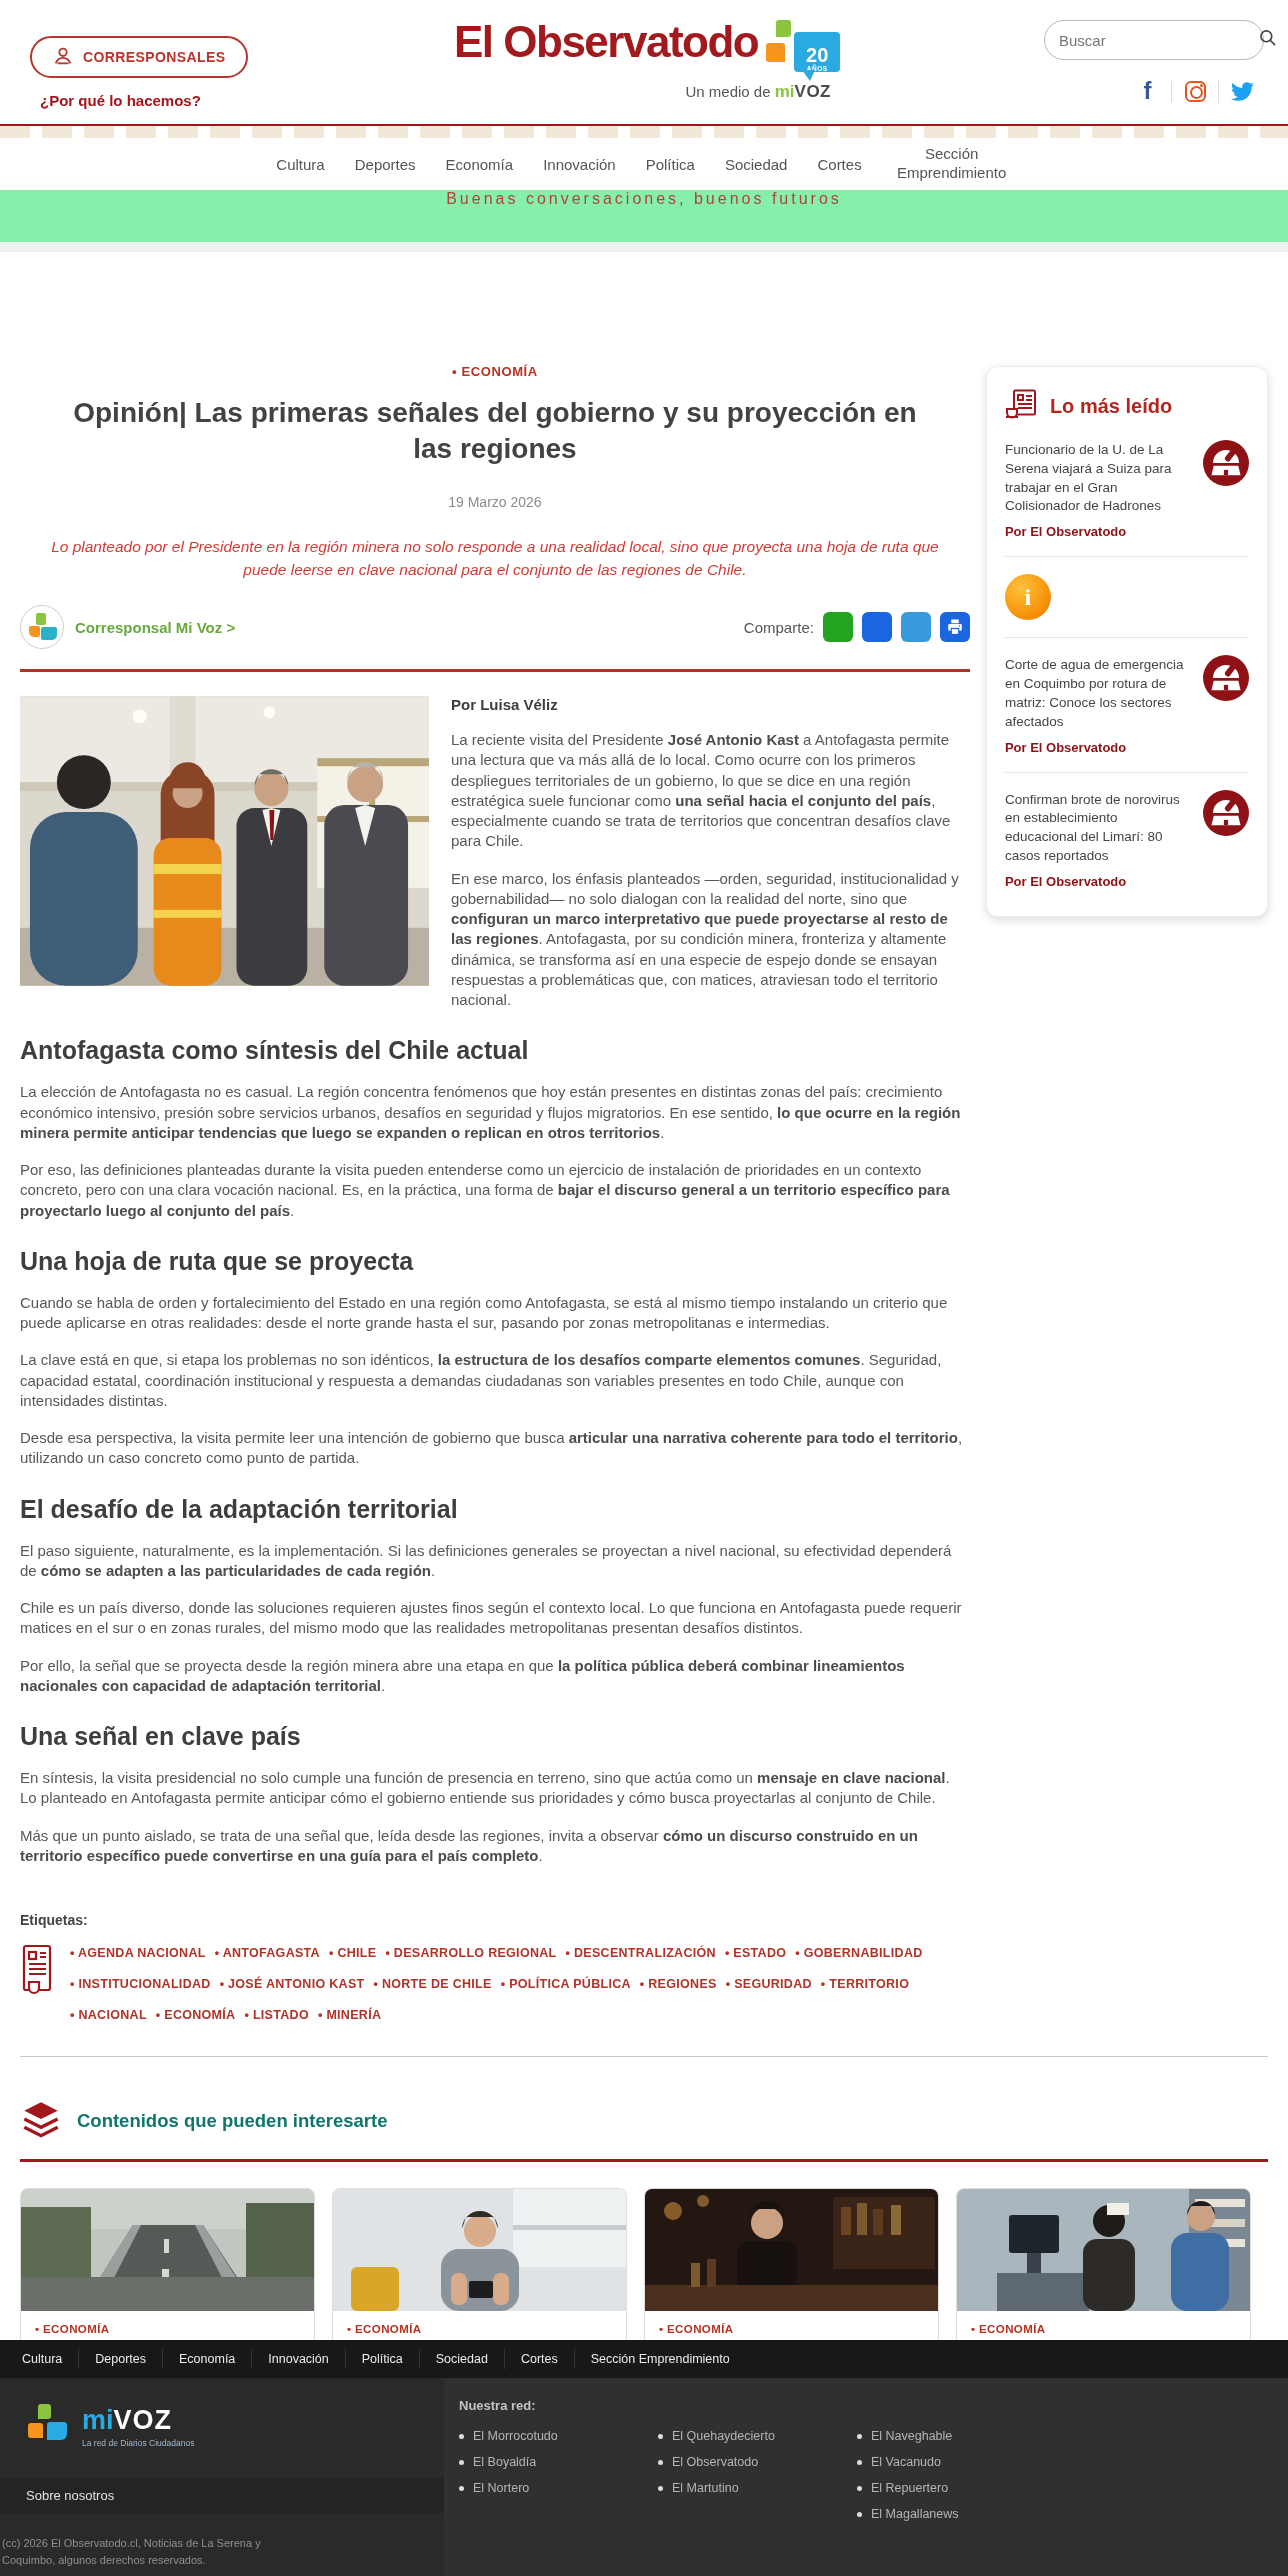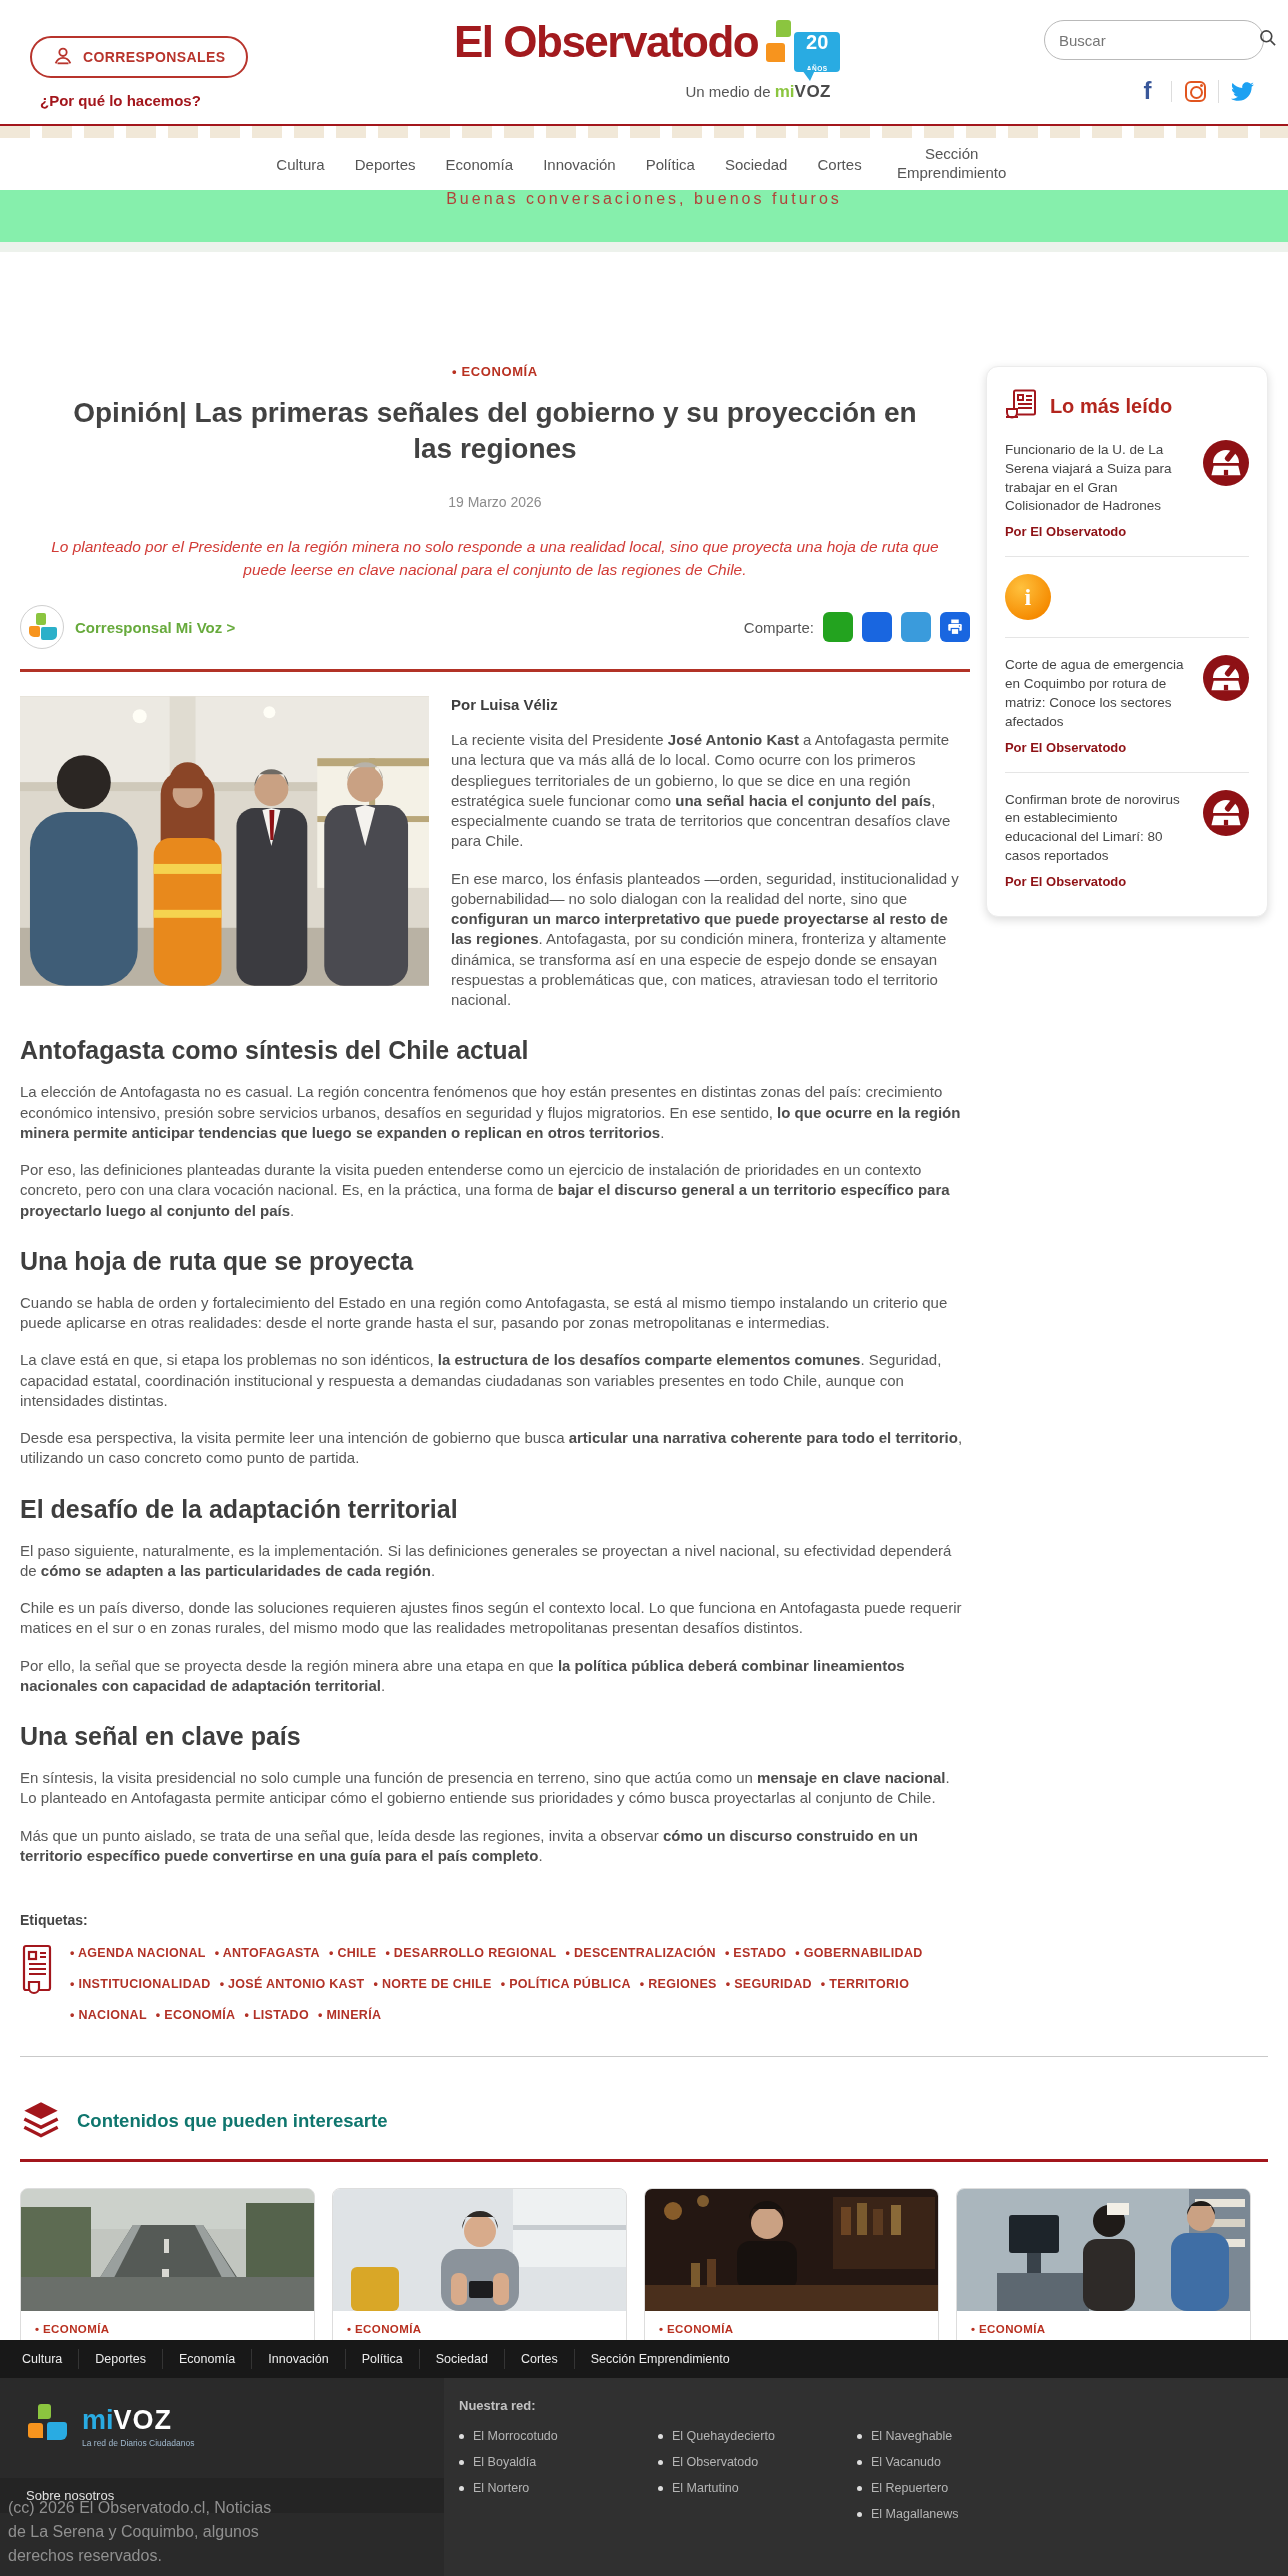--- a/index.html
+++ b/index.html
@@ -19,21 +19,21 @@
     color: #b8342c; font-size: 14px; font-weight: bold; letter-spacing: 0.4px;
   }
   .why-link { position: absolute; left: 40px; top: 92px; color: #a3161c; font-size: 15px; font-weight: bold; }
   .logo { position: absolute; left: 454px; top: 20px; width: 469px; }
   .logo-row { display: flex; align-items: flex-start; }
   .logo-text { font-size: 44px; font-weight: bold; color: #a21a1e; letter-spacing: -1.5px; line-height: 1; }
   .bubbles { position: relative; width: 105px; height: 62px; margin-left: 8px; }
   .bub-g { position: absolute; left: 10px; top: 0; width: 15px; height: 17px; background: #8bc53f; border-radius: 3px 3px 3px 0; }
   .bub-o { position: absolute; left: 0; top: 23px; width: 19px; height: 19px; background: #f7941e; border-radius: 3px 3px 0 3px; }
   .badge20 { position: absolute; left: 28px; top: 12px; width: 46px; height: 40px; background: #29abe2; border-radius: 4px;
-    display: flex; flex-direction: column; align-items: center; justify-content: space-between; color: #fff; }
+    display: flex; flex-direction: column; align-items: center; justify-content: flex-end; color: #fff; }
   .badge20 .n { font-size: 20px; font-weight: bold; line-height: 1; }
   .badge20 .s { font-size: 6.5px; font-weight: bold; letter-spacing: 0.5px; }
   .badge-tail { position: absolute; left: 36px; top: 50px; width: 0; height: 0;
     border-left: 8px solid transparent; border-right: 5px solid transparent; border-top: 11px solid #29abe2; }
   .tagline { text-align: right; padding-right: 92px; margin-top: 0; font-size: 15px; color: #555; }
   .tg-mi { font-weight: bold; color: #8bc53f; font-size: 17px; }
   .tg-voz { font-weight: bold; color: #4a4a4a; font-size: 17px; letter-spacing: 0.5px; }
   .search-box {
     position: absolute; left: 1044px; top: 20px; width: 220px; height: 40px;
     border: 1px solid #b9b9b9; border-radius: 20px; background: #fff;
@@ -142,21 +142,21 @@
   .fleft { position: absolute; left: 0; top: 0; width: 444px; height: 198px; background: #2a2a2a; }
   .flogo { position: absolute; left: 26px; top: 26px; display: flex; align-items: center; gap: 10px; }
   .fbub { position: relative; width: 46px; height: 44px; }
   .fbub .b1 { position: absolute; left: 12px; top: 0; width: 13px; height: 15px; background: #8bc53f; border-radius: 3px 3px 3px 0; }
   .fbub .b2 { position: absolute; left: 2px; top: 19px; width: 15px; height: 15px; background: #f7941e; border-radius: 3px 3px 0 3px; }
   .fbub .b3 { position: absolute; left: 21px; top: 18px; width: 20px; height: 18px; background: #29abe2; border-radius: 3px 3px 6px 0; }
   .flogo-txt .mi { color: #29abe2; font-size: 27px; font-weight: bold; }
   .flogo-txt .voz { color: #fff; font-size: 27px; font-weight: bold; letter-spacing: 1px; }
   .flogo-tag { font-size: 8.5px; color: #9fb8cd; margin-top: 2px; }
   .about-link { position: absolute; left: 0; top: 100px; width: 444px; background: #242424; padding: 10px 26px; color: #e2e2e2; font-size: 13px; }
-  .copyright { position: absolute; left: 8px; bottom: 8px; width: 280px; font-size: 16px; color: #909090; line-height: 1.5; }
+  .copyright { position: absolute; left: 2px; bottom: 8px; width: 280px; font-size: 11px; color: #909090; line-height: 1.5; }
   .fright { position: absolute; left: 459px; top: 20px; right: 10px; }
   .net-label { font-size: 13px; font-weight: bold; color: #c2c2c2; }
   .net-cols { display: flex; margin-top: 16px; }
   .net-col { width: 199px; list-style: none; }
   .net-col li { display: flex; align-items: center; gap: 9px; margin-bottom: 12px; }
   .net-col a { color: #b5b5b5; font-size: 12.5px; }
   .net-dot { width: 5px; height: 5px; border-radius: 50%; background: #ddd; flex: 0 0 5px; }
 </style>
 </head>
 <body>

